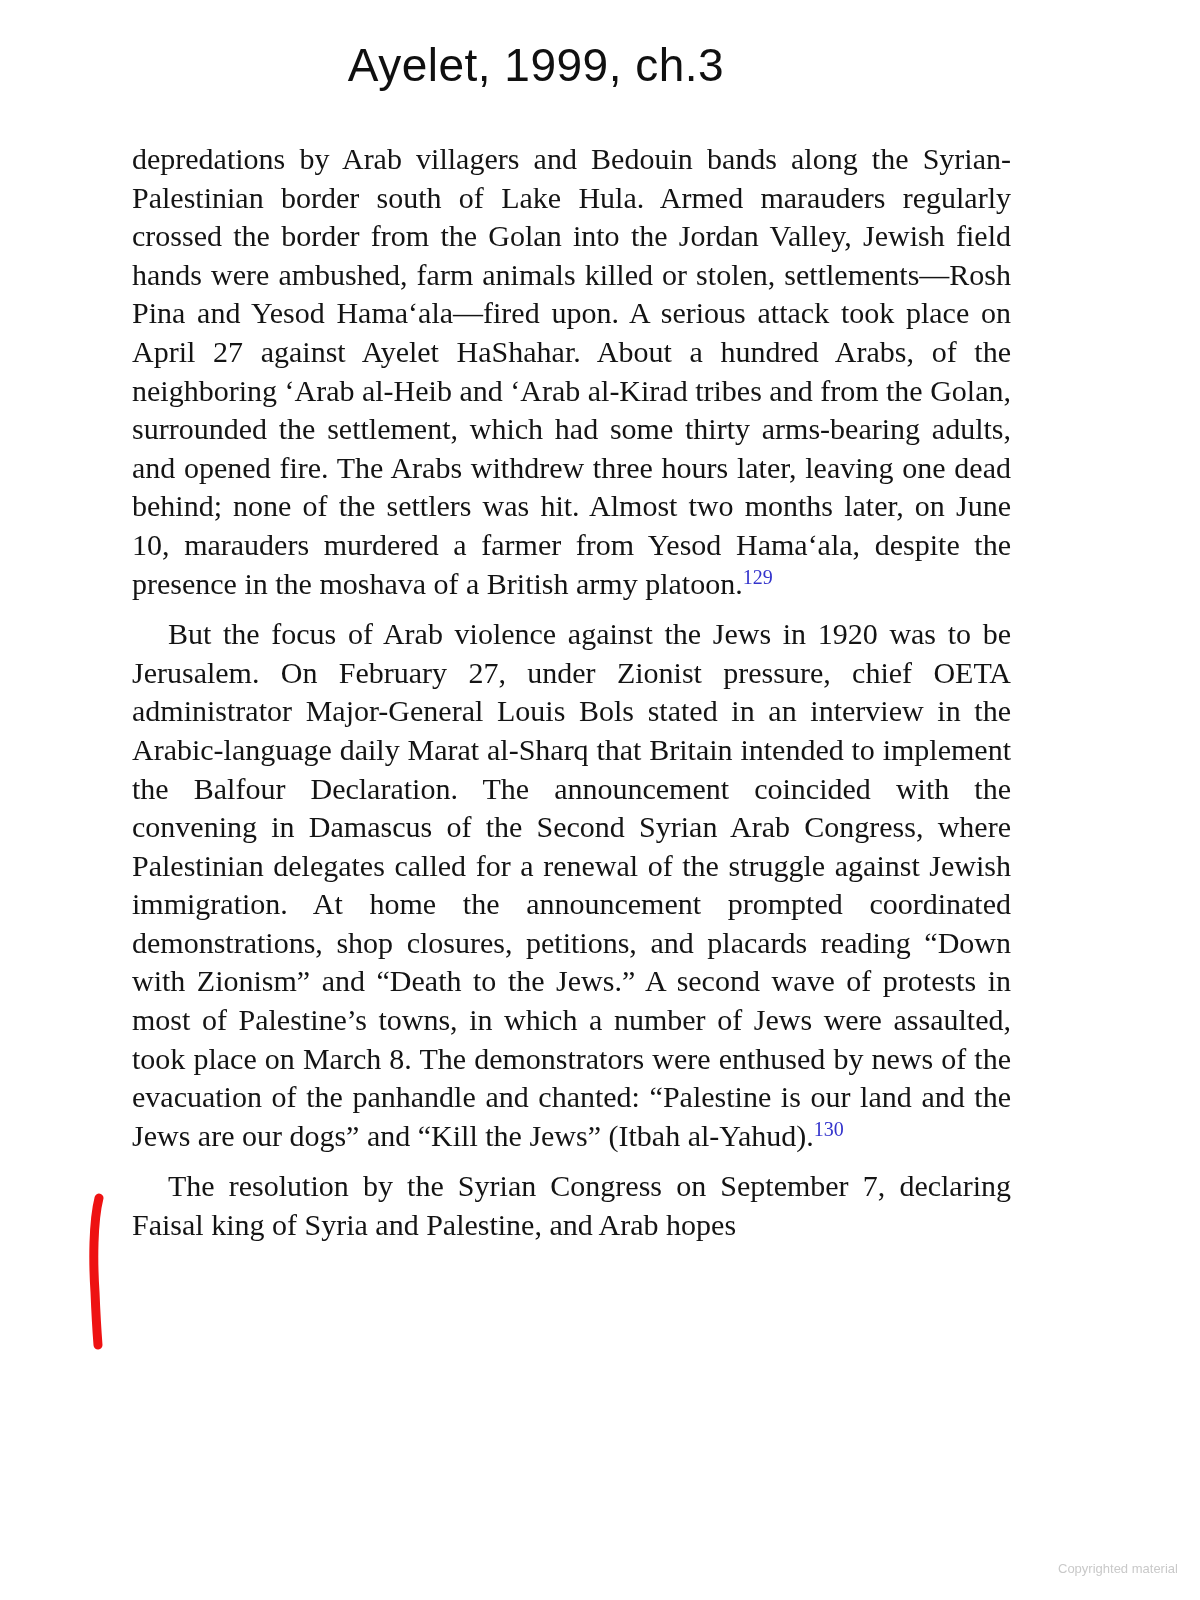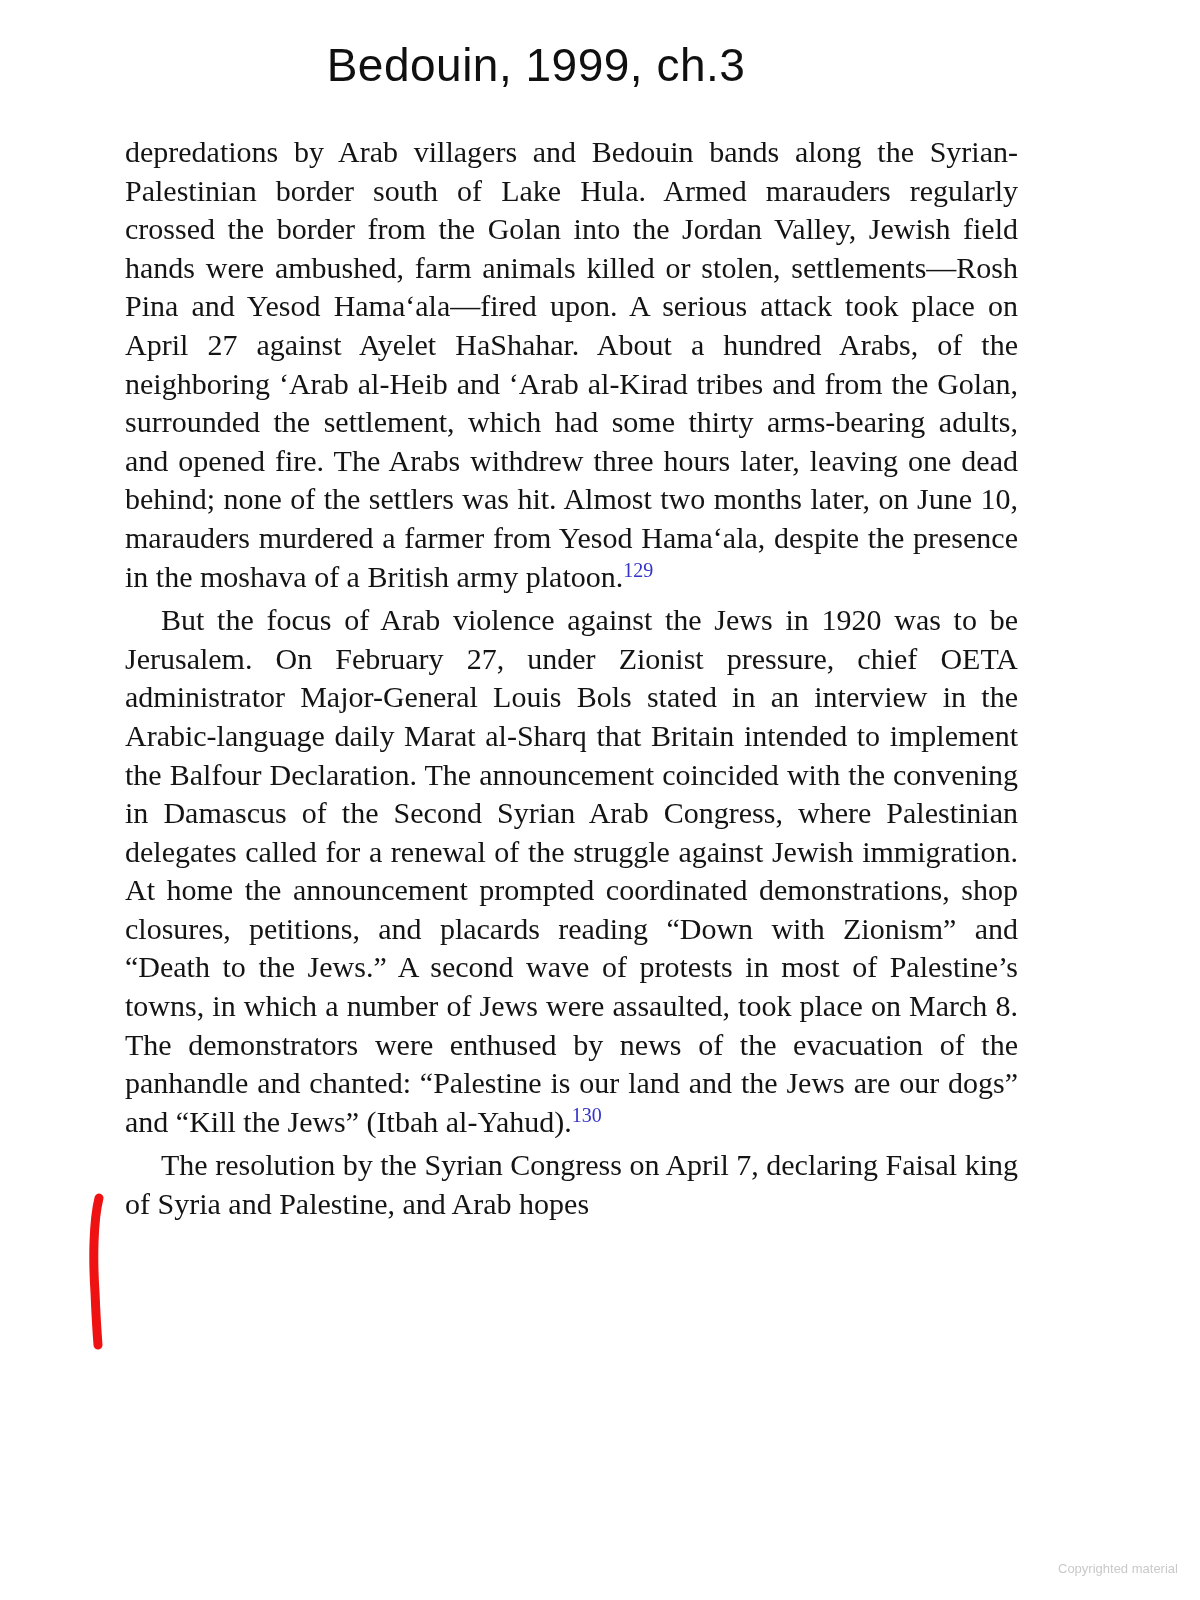--- a/index.html
+++ b/index.html
@@ -31,21 +31,21 @@
     left: 123px;
     top: 131px;
     width: 897px;
     font-family: "Liberation Serif", "DejaVu Serif", serif;
     font-size: 30px;
     line-height: 38.6px;
     color: #141414;
     text-align: justify;
   }
   .text-column p {
-    margin: 2px;
+    margin: 9px;
     padding: 0;
   }
   .text-column p.indent {
     text-indent: 36px;
   }
   .italic {
   }
   .footnote {
     font-size: 20px;
     position: relative;
@@ -69,26 +69,26 @@
     font-size: 13px;
     font-weight: 400;
     text-align: center;
   }
 </style>
 </head>
 <body>
 
 <div class="page">
 
-  <div class="book-title">Bedouin, 1999, ch.3</div>
+  <div class="book-title">Ayelet, 1999, ch.3</div>
 
   <div class="text-column" style="color: rgb(20, 20, 20);">
       <p><span>depredations by Arab villagers and Bedouin bands along the Syrian-Palestinian border south of Lake Hula. Armed marauders regularly crossed the border from the Golan into the Jordan Valley, Jewish field hands were ambushed, farm animals killed or stolen, settlements—Rosh Pina and Yesod Hama‘ala—fired upon. A serious attack took place on April 27 against Ayelet HaShahar. About a hundred Arabs, of the neighboring ‘Arab al-Heib and ‘Arab al-Kirad tribes and from the Golan, surrounded the settlement, which had some thirty arms-bearing adults, and opened fire. The Arabs withdrew three hours later, leaving one dead behind; none of the settlers was hit. Almost two months later, on June 10, marauders murdered a farmer from Yesod Hama‘ala, despite the presence in the moshava of a British army platoon.</span><span class="footnote" style="color: rgb(51, 51, 204);">129</span></p>
       <p class="indent"><span>But the focus of Arab violence against the Jews in 1920 was to be Jerusalem. On February 27, under Zionist pressure, chief OETA administrator Major-General Louis Bols stated in an interview in the Arabic-language daily </span><span class="italic">Marat al-Sharq</span><span> that Britain intended to implement the Balfour Declaration. The announcement coincided with the convening in Damascus of the Second Syrian Arab Congress, where Palestinian delegates called for a renewal of the struggle against Jewish immigration. At home the announcement prompted coordinated demonstrations, shop closures, petitions, and placards reading “Down with Zionism” and “Death to the Jews.” A second wave of protests in most of Palestine’s towns, in which a number of Jews were assaulted, took place on March 8. The demonstrators were enthused by news of the evacuation of the panhandle and chanted: “Palestine is our land and the Jews are our dogs” and “Kill the Jews” </span><span class="italic">(Itbah al-Yahud)</span><span>.</span><span class="footnote italic" style="color: rgb(51, 51, 204);">130</span></p>
-      <p class="indent"><span>The resolution by the Syrian Congress on April 7, declaring Faisal king of Syria and Palestine, and Arab hopes</span></p>
+      <p class="indent"><span>The resolution by the Syrian Congress on September 7, declaring Faisal king of Syria and Palestine, and Arab hopes</span></p>
     </div>
 
   <svg class="annotation-mark" viewBox="0 0 18 160" xmlns="http://www.w3.org/2000/svg">
     <path id="annotation-path" d="M 11 6 C 5 30 5 70 7 100 C 8 125 9 140 10 153" fill="none" stroke-width="9" stroke-linecap="round" stroke="#ee1212"></path>
   </svg>
 
   <div class="watermark" style="color: rgb(201, 201, 201);">Copyrighted material</div>
 
 </div>
 

